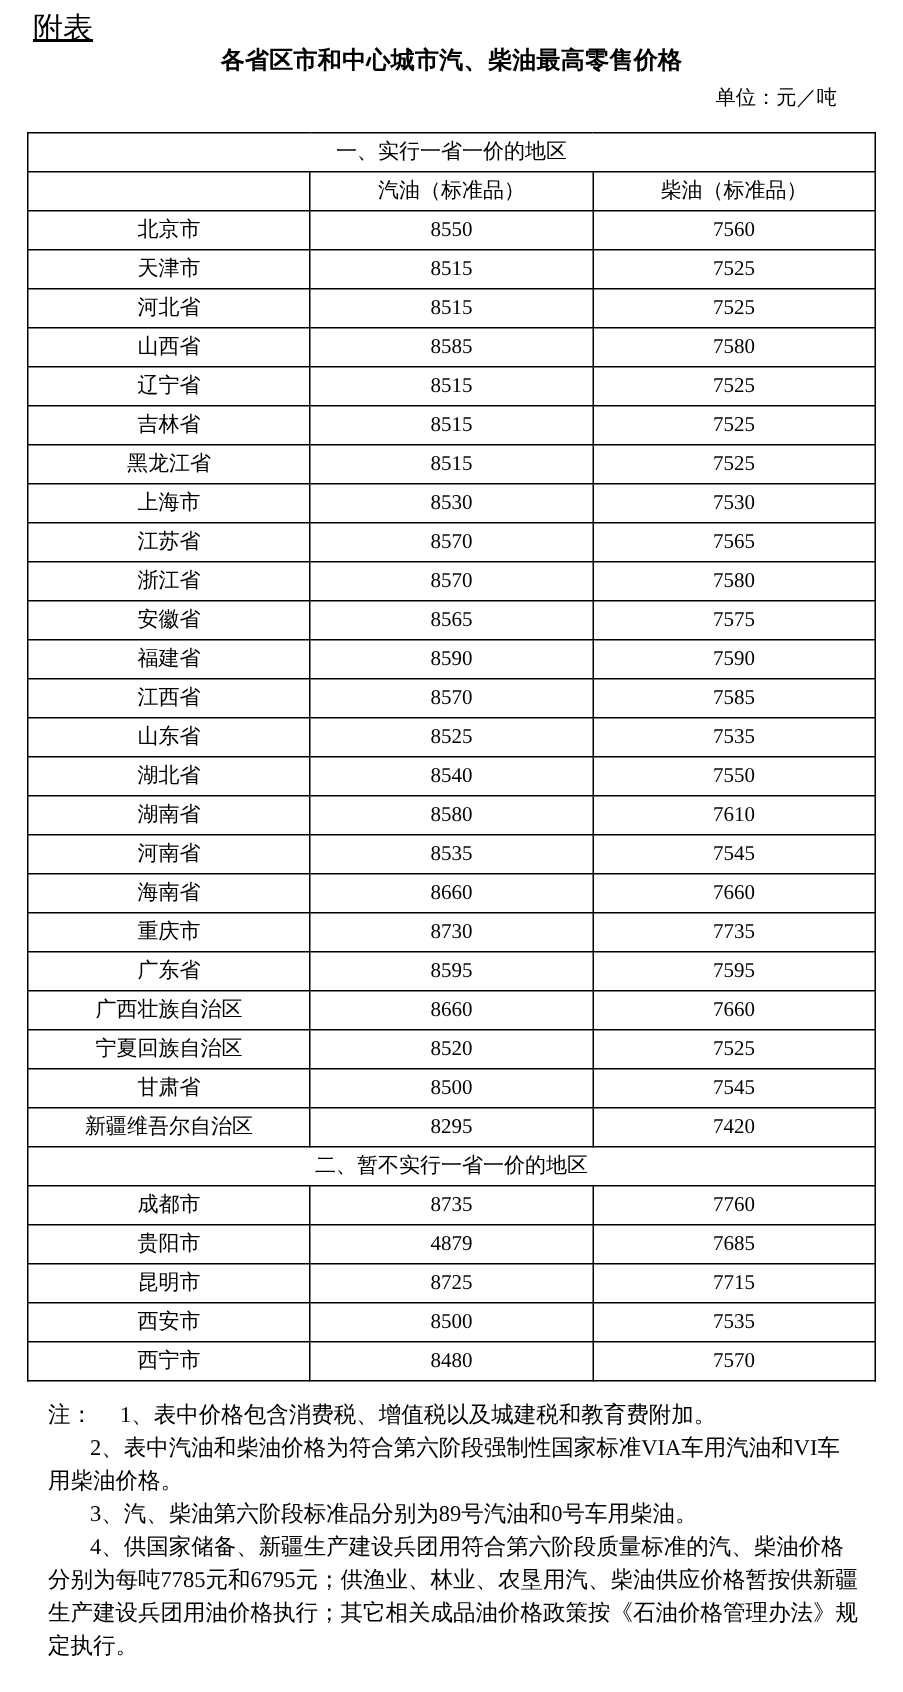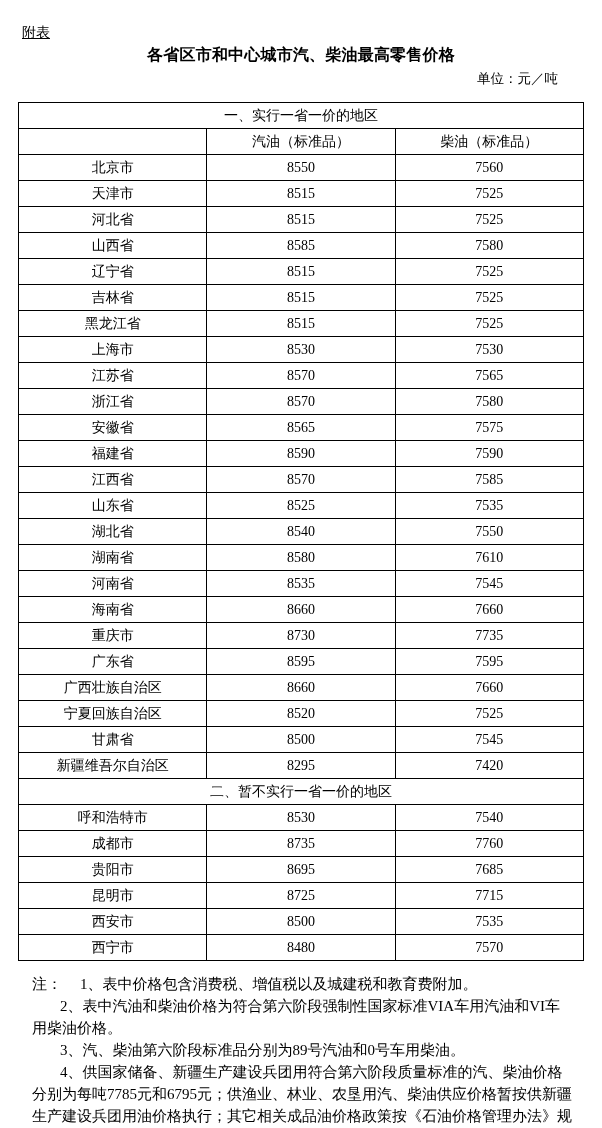--- a/index.html
+++ b/index.html
@@ -16,23 +16,23 @@
     overflow: hidden;
   }
   .page {
     width: 602px;
     height: 1128px;
     box-sizing: border-box;
     padding: 8px 18px 0 18px;
     position: relative;
   }
   .attach-label {
-    font-size: 14px;
+    font-size: 20px;
     line-height: 18px;
-    margin: 16px 0 2px 4px;
+    margin: 2px 0 2px 4px;
     text-decoration: underline;
   }
   .doc-title {
     text-align: center;
     font-size: 16px;
     font-weight: bold;
     line-height: 22px;
     margin: 2px 0 4px 0;
     letter-spacing: 0.2px;
   }
@@ -224,32 +224,27 @@
         </tr>
         <tr>
           <td class="col-name">新疆维吾尔自治区</td>
           <td class="col-gas">8295</td>
           <td class="col-diesel">7420</td>
         </tr>
         <tr>
           <td class="section-row" colspan="3">二、暂不实行一省一价的地区</td>
         </tr>
         <tr>
-          <td class="col-name">呼和浩特市</td>
-          <td class="col-gas">8530</td>
-          <td class="col-diesel">7540</td>
-        </tr>
-        <tr>
           <td class="col-name">成都市</td>
           <td class="col-gas">8735</td>
           <td class="col-diesel">7760</td>
         </tr>
         <tr>
           <td class="col-name">贵阳市</td>
-          <td class="col-gas">8695</td>
+          <td class="col-gas">4879</td>
           <td class="col-diesel">7685</td>
         </tr>
         <tr>
           <td class="col-name">昆明市</td>
           <td class="col-gas">8725</td>
           <td class="col-diesel">7715</td>
         </tr>
         <tr>
           <td class="col-name">西安市</td>
           <td class="col-gas">8500</td>

